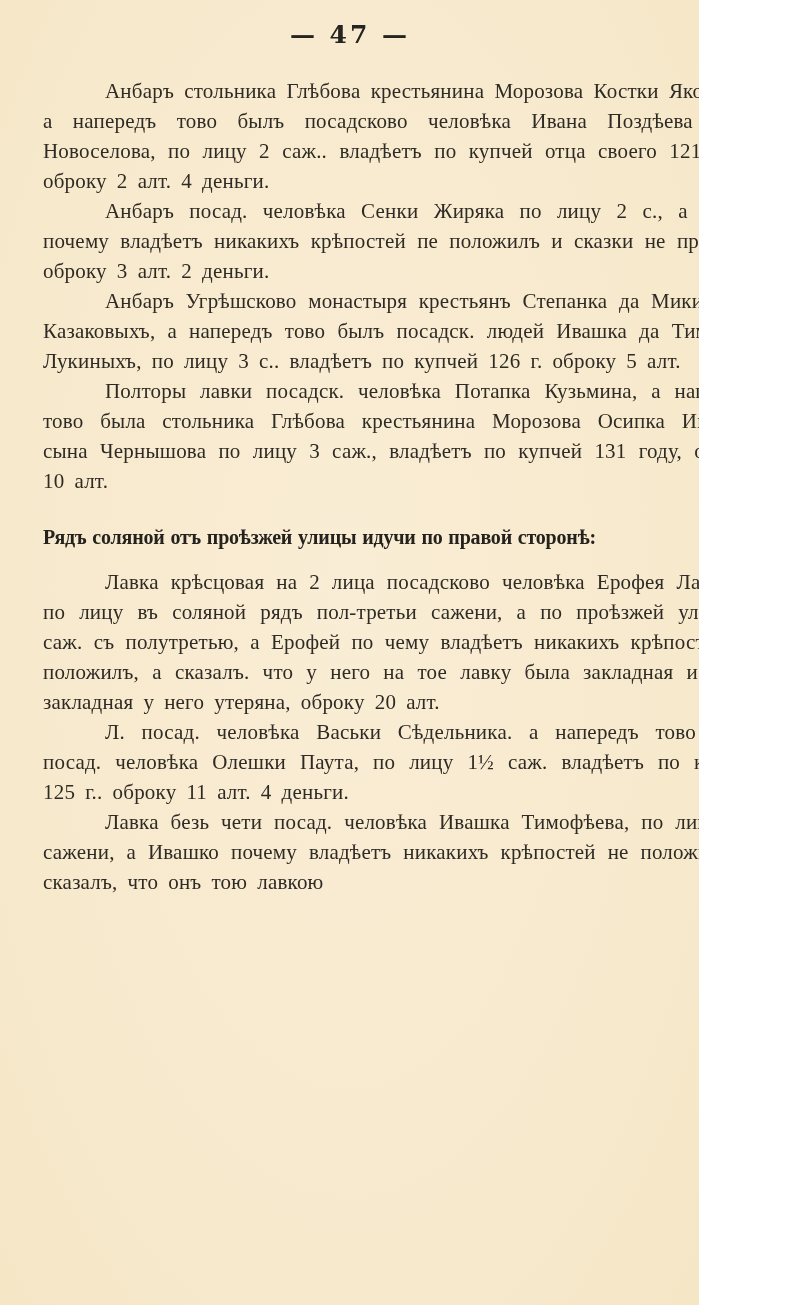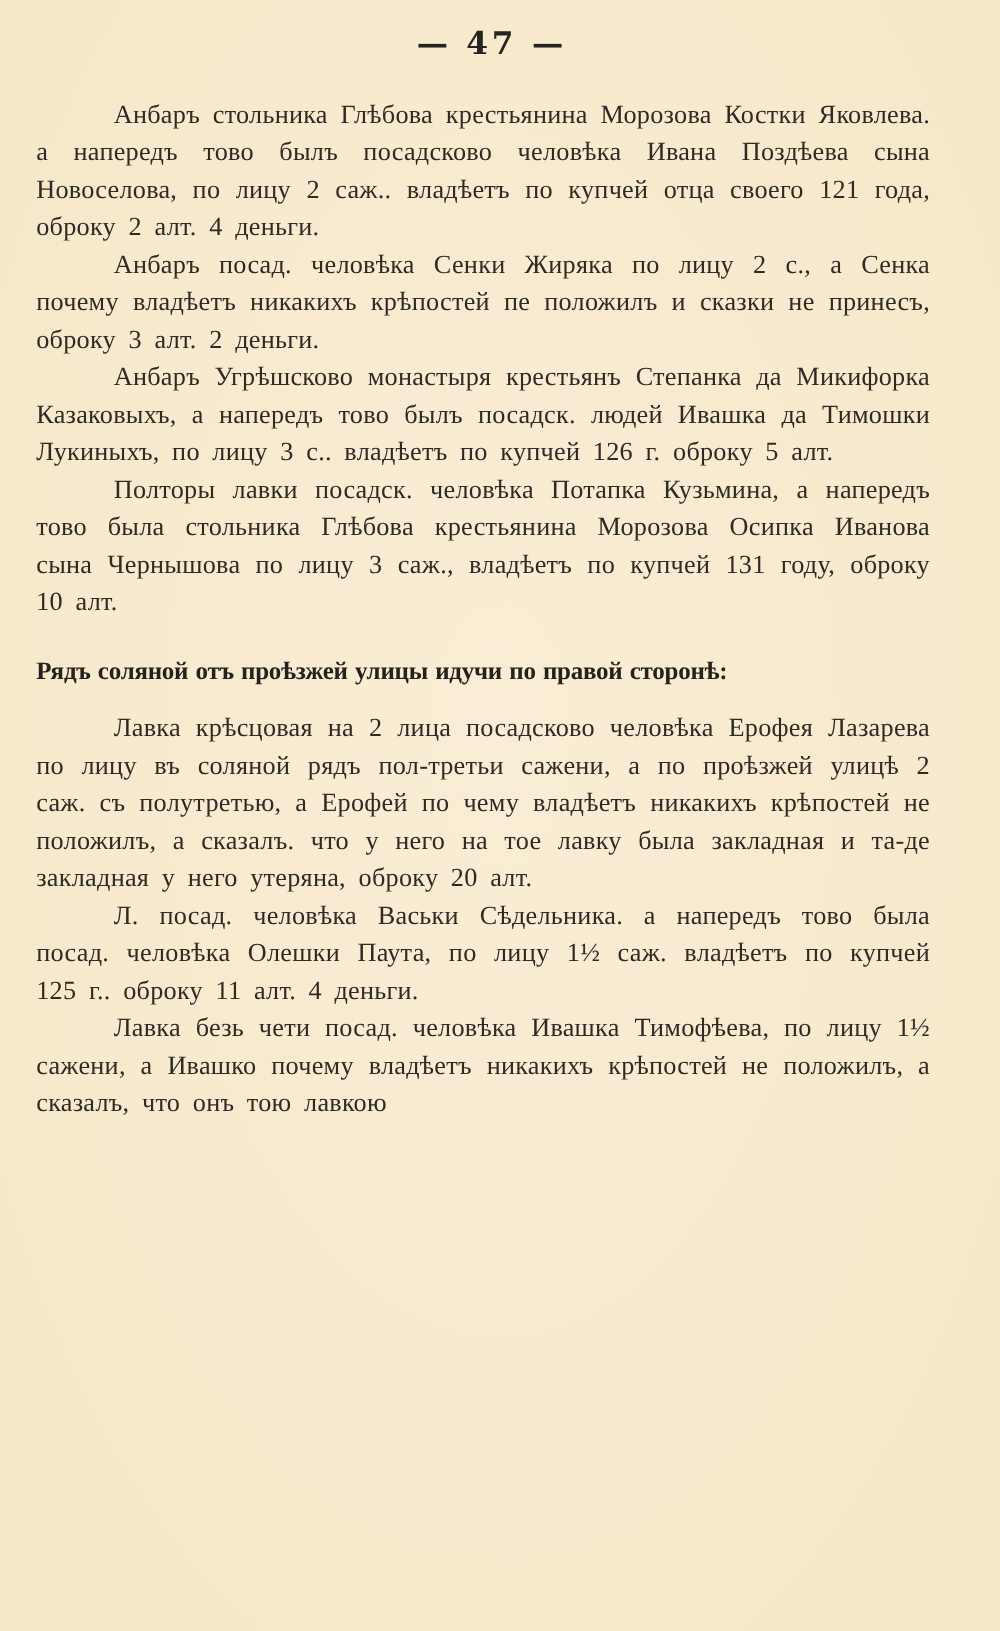--- a/index.html
+++ b/index.html
@@ -1,25 +1,25 @@
 <!DOCTYPE html>
 <html lang="ru"><head>
 <meta charset="utf-8">
 <style>
   html, body { margin: 0; padding: 0; }
   .page {
     position: relative;
-    width: 800px;
+    width: 699px;
     height: 1305px;
     box-sizing: border-box;
     background: #f8ebd1;
     background-image: radial-gradient(ellipse at 50% 45%, #f9edd5 0%, #f7e9cc 70%, #f5e6c6 100%);
     color: #2e2a24;
     font-family: "DejaVu Serif", "Liberation Serif", serif;
-    padding: 20px 42px 0 29px;
+    padding: 20px 42px 0 43px;
     overflow: hidden;
   }
   .page-number {
     text-align: center;
     font-size: 25px;
     font-weight: bold;
     letter-spacing: 3px;
     color: #262320;
     margin: 0 0 27px 0;
   }

